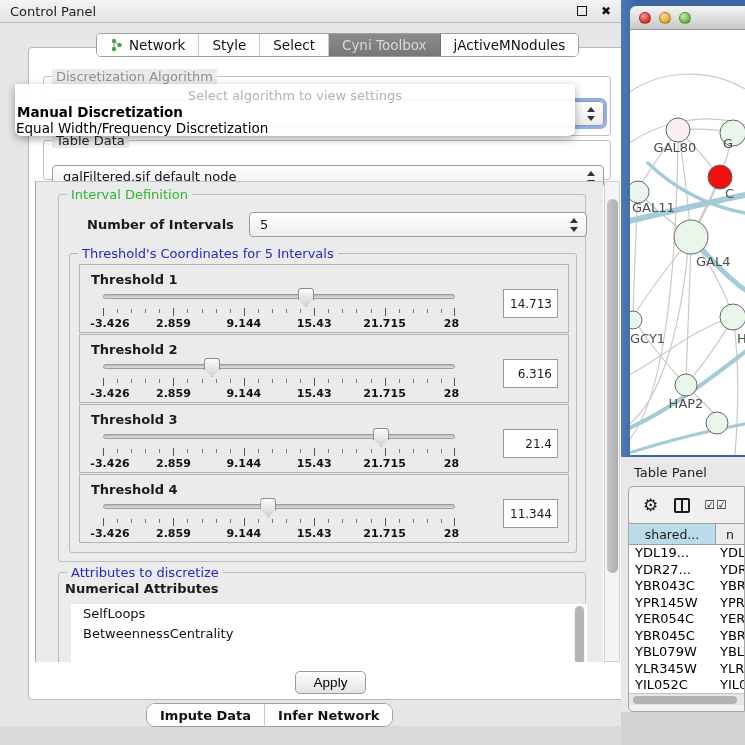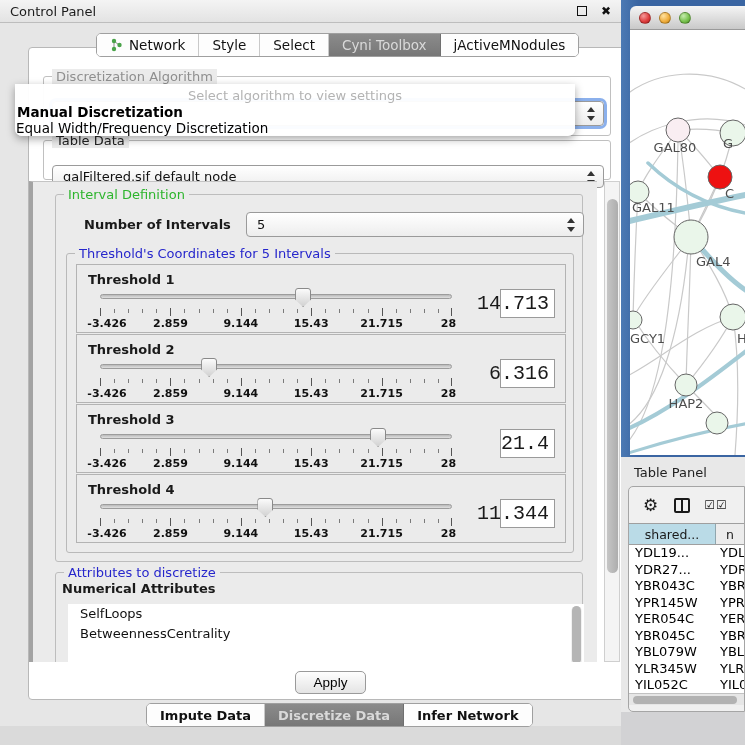--- a/index.html
+++ b/index.html
@@ -19,43 +19,43 @@
     background:#ffffff; border:1px solid #b8b8b8; border-radius:4px;margin-left:21px; }
 
   
   .tabstrip { position:absolute; display:flex; background:#fdfdfd; border:1px solid #9f9f9f;
     border-radius:5px; overflow:hidden; height:24px; z-index:30; box-shadow:0 0 0 1px rgba(255,255,255,.4) inset; }
   .tabstrip .tab { display:flex; align-items:center; padding:0 13px; font-size:13.5px; color:#111;
     border-right:1px solid #c9c9c9; background:#fdfdfd; cursor:default; white-space:nowrap; }
   .tabstrip .tab:last-child { border-right:none; }
   .tabstrip .tab.selected { background:linear-gradient(#8b8b8b,#777); color:#d9d9d9; border-right-color:#6f6f6f; }
   .top-tabs { left:96px; top:33px; }
-  .bottom-tabs { left:146px; top:703px; }
+  .bottom-tabs { left:146px; top:703px;border-radius:9px; }
   .net-icon { width:13px; height:14px; margin-right:6px; }
 
   
   .groupbox { position:absolute; border:1px solid #c0c0c0; border-radius:3px; }
   .groupbox > .gb-title { position:absolute; top:-8px; left:8px; background:#ebebeb; padding:0 4px;
     font-size:13px; white-space:nowrap; }
   .gb-green { color:#2db52d; } .gb-blue { color:#2626cc; } .gb-ghost { color:#8f8f8f; }
 
   
   .combo { position:absolute; height:25px; background:linear-gradient(#ffffff,#ededed);
     border:1px solid #9a9a9a; border-radius:4px; display:flex; align-items:center;
     padding:0 26px 0 10px; font-size:13px; color:#111; }
   .combo .stepper { position:absolute; right:8px; top:4px; width:9px; height:16px; }
   .combo .stepper:before, .combo .stepper:after { content:""; position:absolute; left:1px;
     border-left:4px solid transparent; border-right:4px solid transparent; }
   .combo .stepper:before { top:1px; border-bottom:5px solid #333; }
   .combo .stepper:after { bottom:1px; border-top:5px solid #333; }
   .combo.focused { box-shadow:0 0 0 3px rgba(100,150,230,.75); }
 
   
-  .viewport { position:absolute; left:0; top:133px; width:568px; height:481px;
-    border-top:1px solid #c4c4c4; border-left:4px solid #a3a3a3; overflow:hidden; background:#ebebeb; }
+  .viewport { position:absolute; left:6px; top:133px; width:568px; height:481px;
+    border-top:1px solid #c4c4c4; border-left:1px solid #a3a3a3; overflow:hidden; background:#ebebeb; }
   .vscrollbar { position:absolute; left:575px; top:133px; width:16px; height:481px;
     background:#f4f4f4; border:1px solid #cfcfcf; }
   .vscrollbar .thumb { position:absolute; left:2px; top:17px; width:11px; height:374px;
     border-radius:6px; background:linear-gradient(90deg,#c6c6c6,#adadad); }
 
   
   .thresh-box { position:relative; border:1px solid #b3b3b3; background:#ebebeb; height:69px; margin:0 0 1px 0; }
   .thresh-label { font-weight:bold; font-size:13px; padding:7px 0 0 11px; }
   .slider-row { display:flex; align-items:flex-start; padding-left:23px; margin-top:2px; }
   .slider { position:relative; width:352px; height:42px; }
@@ -64,22 +64,22 @@
   .thumb-ptr { position:absolute; top:-1px; width:16px; height:19px; margin-left:-8px;
     background:linear-gradient(#fbfbfb,#d2d2d2); border:1px solid #898989;
     clip-path:polygon(0 0,100% 0,100% 60%,50% 100%,0 60%); border-radius:3px; }
   .ticks { position:absolute; left:0; right:0; top:19px; height:8px; }
   .ticks .minor { position:absolute; left:0; right:0; top:1px; height:4px;
     background:repeating-linear-gradient(to right,#7a7a7a 0 1px,transparent 1px 4%); }
   .ticks .major { position:absolute; top:0; width:1px; height:8px; background:#555; }
   .scale { position:absolute; left:0; right:0; top:28px; height:12px; font-size:11px; font-weight:bold; color:#111; }
   .scale span { position:absolute; transform:translateX(-50%); white-space:nowrap; }
   .val-box { width:55px; height:29px; margin-left:auto; margin-right:10px; background:#fff;
-    border:1px solid #9a9a9a; font-size:20px; display:flex; align-items:center;
-    justify-content:flex-end; padding-right:5px;font-family:Liberation Mono, monospace; }
+    border:1px solid #9a9a9a; font-size:12px; display:flex; align-items:center;
+    justify-content:flex-end; padding-right:5px; }
 
   
   .attr-list { position:absolute; left:12px; top:31px; width:516px; height:74px; background:#fff; overflow:hidden; }
   .attr-list .item { font-size:13px; padding:1px 0 1px 12px; line-height:18px; color:#111; }
   .attr-scroll { position:absolute; right:2px; top:2px; width:11px; height:66px; background:#f1f1f1; border-radius:6px; }
   .attr-scroll .thumb { position:absolute; left:1px; top:0; width:9px; height:58px; background:#b5b5b5; border-radius:5px; }
 
   .apply-btn { position:absolute; left:266px; top:623px; width:71px; height:23px;
     background:linear-gradient(#fefefe,#e4e4e4); border:1px solid #9a9a9a; border-radius:5px;
     font-size:13.5px; display:flex; align-items:center; justify-content:center; z-index:5; }
@@ -340,23 +340,20 @@
 
   <div class="algo-popup">
     <div class="popup-hint">Select algorithm to view settings</div>
     <div class="popup-opt1">Manual Discretization</div>
     <div class="popup-opt2">Equal Width/Frequency Discretization</div>
   </div>
 
   <div class="tabstrip bottom-tabs">
     <div class="tab">
       <span class="label-bold">Impute Data</span>
-    </div>
-    <div class="tab selected">
-      <span class="label-bold">Discretize Data</span>
     </div>
     <div class="tab">
       <span class="label-bold">Infer Network</span>
     </div>
   </div>
 
   <div class="bottom-band"></div>
 </div>
 
 <div class="net-frame">

